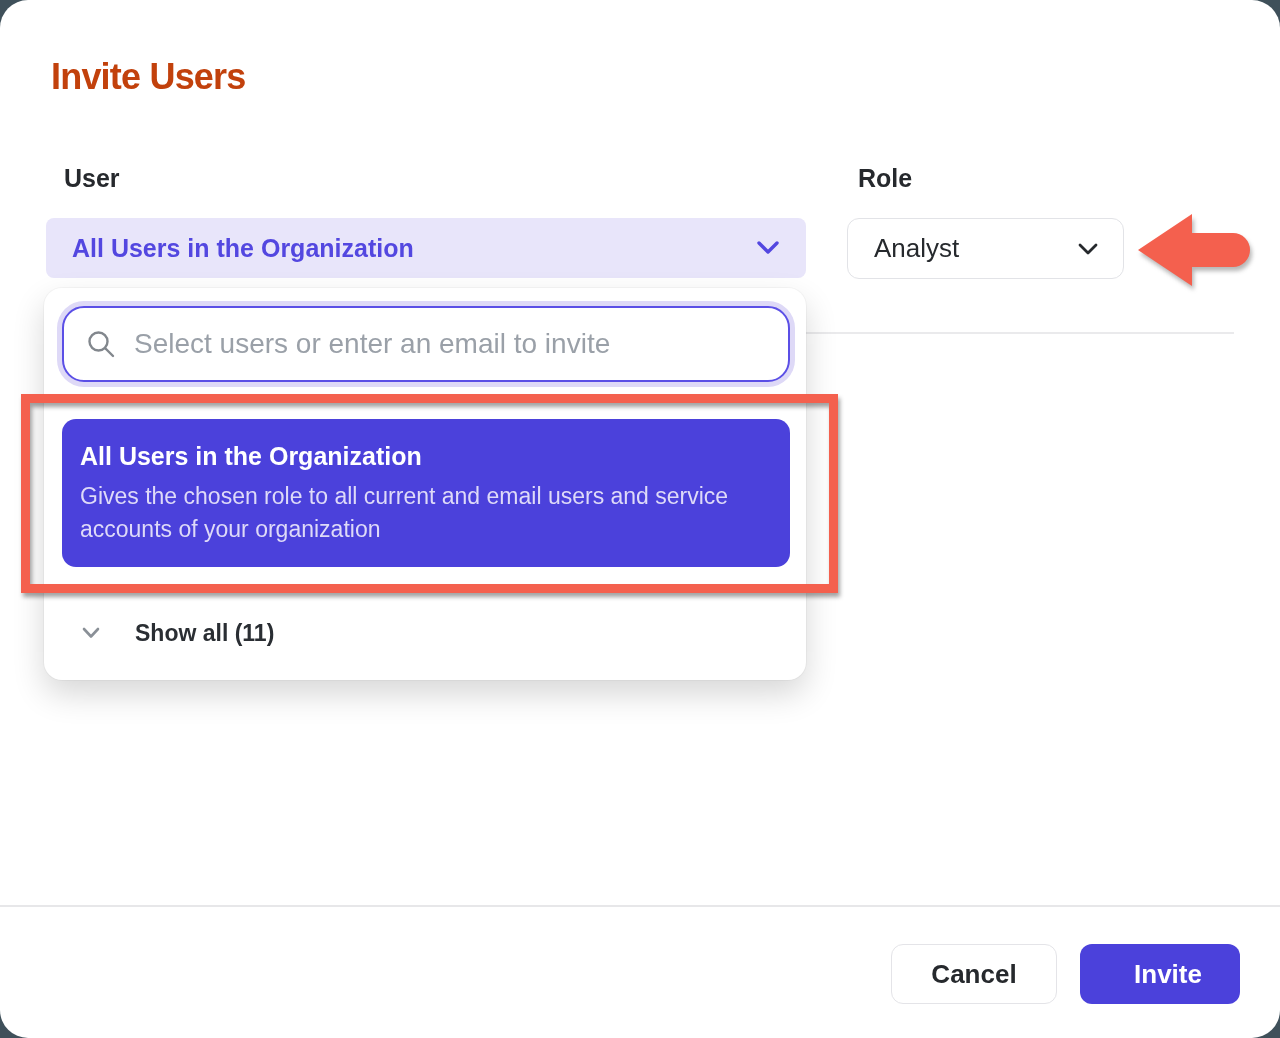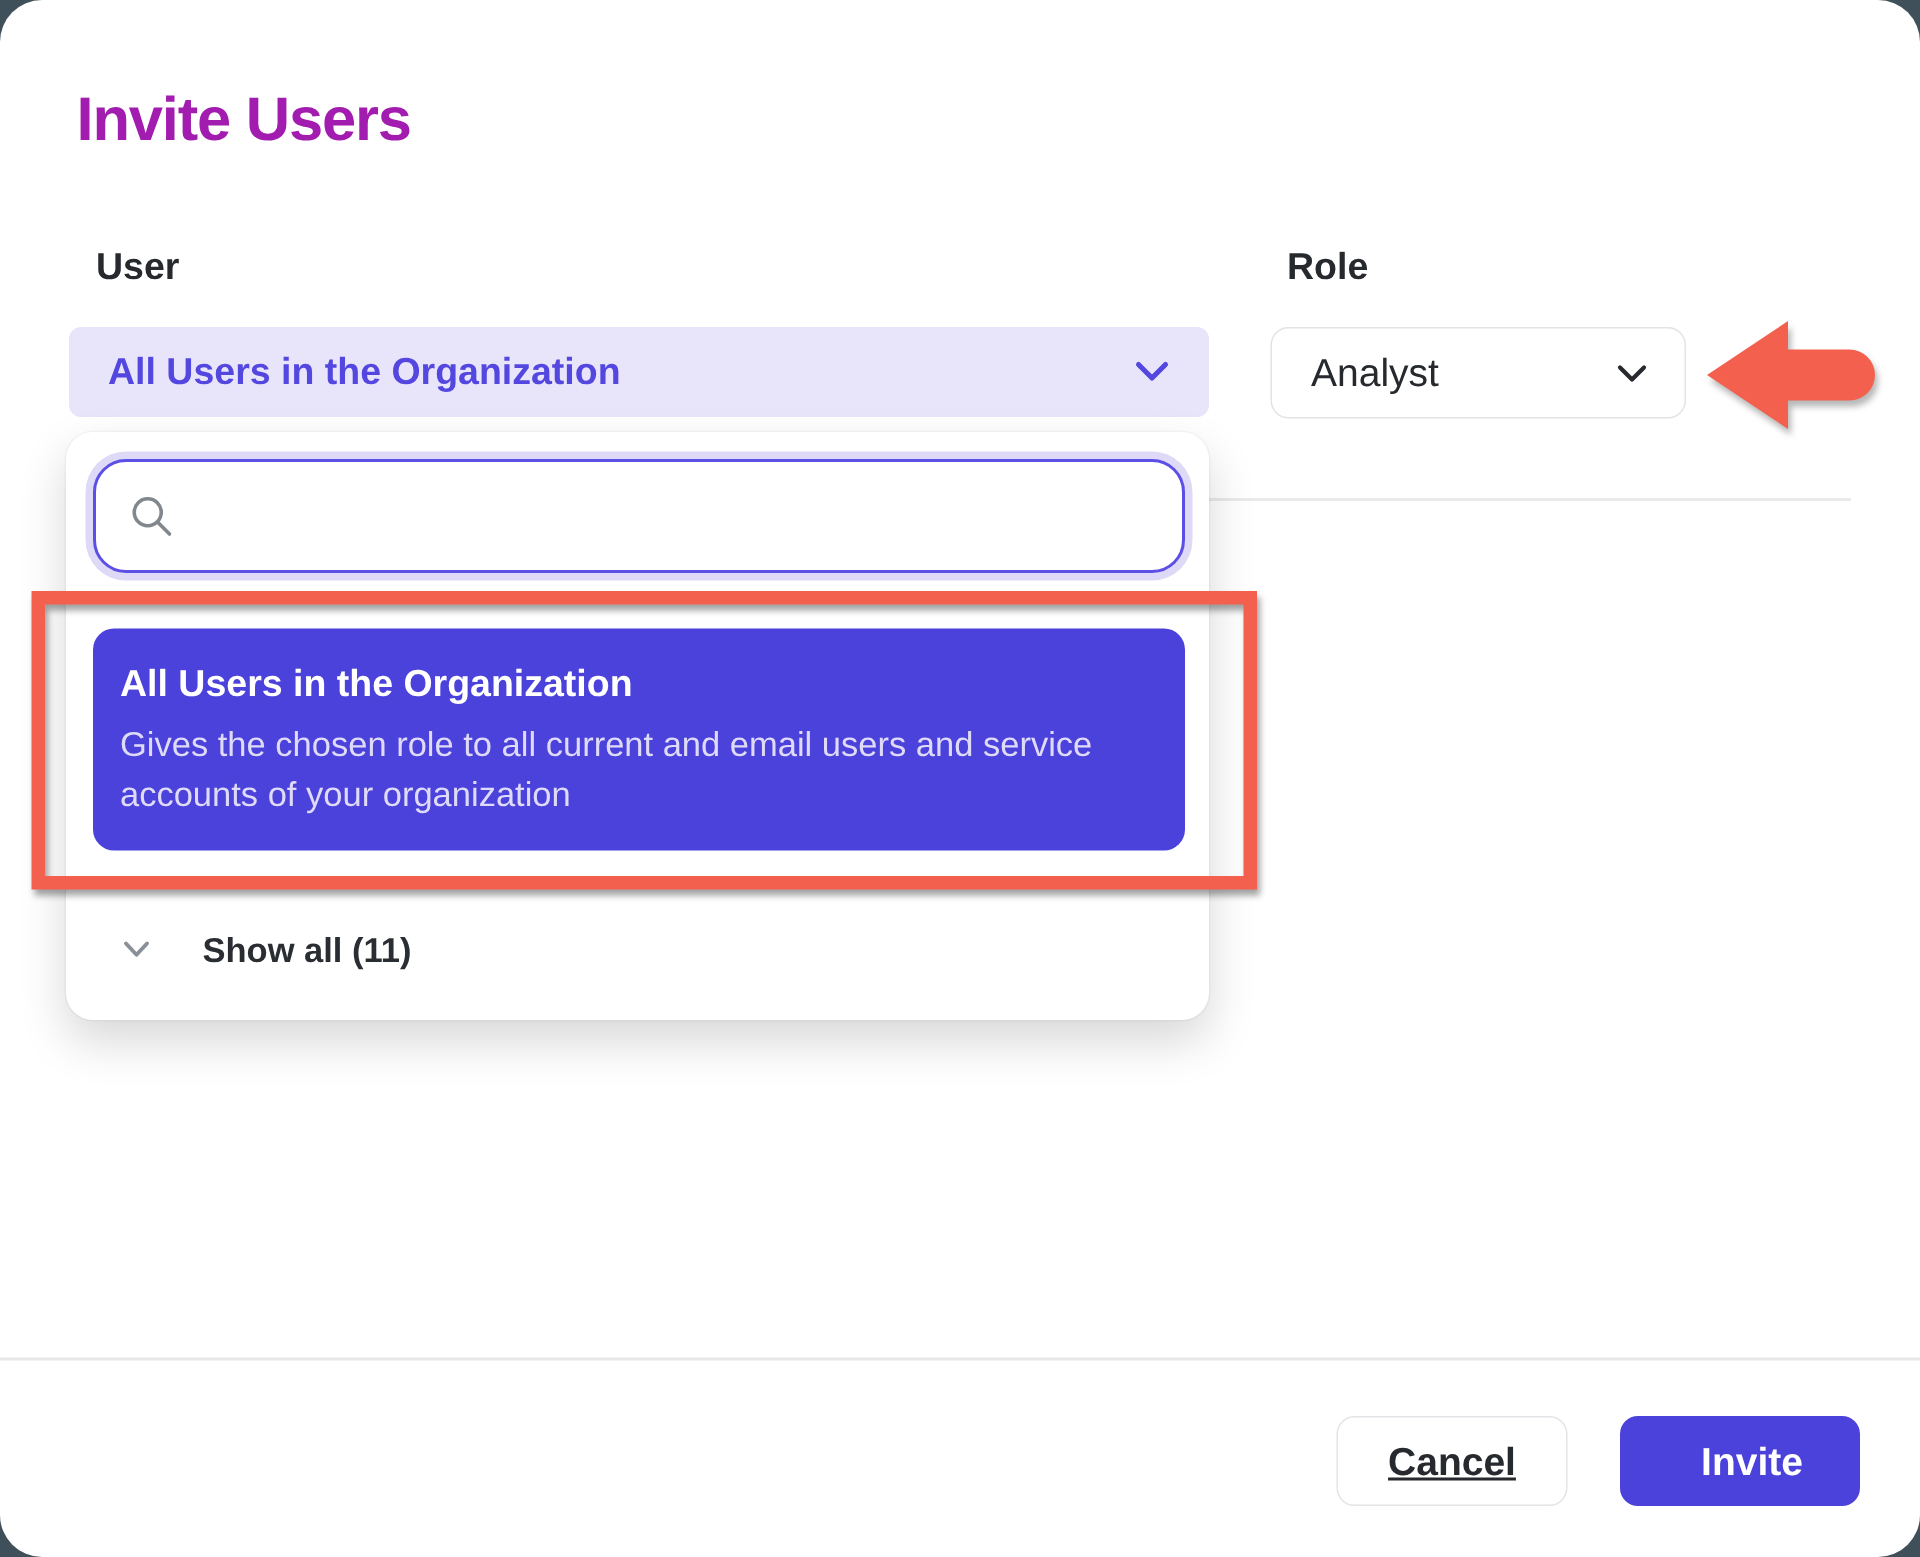--- a/index.html
+++ b/index.html
@@ -10,22 +10,22 @@
     position:relative;
     overflow:hidden;
   }
   .card {
     position:absolute; inset:0;
     background:#ffffff;
     border-radius:28px;
   }
   .modal-title {
     position:absolute; left:51px; top:56px;
-    font-size:41px; font-weight:700; letter-spacing:-0.8px;
-    color:#a21caf;
+    font-size:36px; font-weight:700; letter-spacing:-0.8px;
+    color:#c2410c;
   }
   .field-label {
     position:absolute; top:164px;
     font-size:25px; font-weight:700; color:#26292D;
   }
   .label-user { left:64px; }
   .label-role { left:848px;margin-left:10px; }
 
   
   .user-select {
@@ -116,22 +116,22 @@
     position:absolute; left:0; top:905px; width:1280px; height:2px;
     background:#E7E7E9;
   }
   .btn {
     position:absolute; top:944px; height:60px; border-radius:12px;
     font-family:"Liberation Sans","DejaVu Sans",sans-serif;
     font-size:26px; font-weight:600; cursor:pointer;
     display:flex; align-items:center; justify-content:center;
   }
   .btn-cancel {
-    left:891px; width:154px;
-    background:#fff; border:1.5px solid #E4E4E8; color:#26292D;text-decoration:underline;
+    left:891px; width:166px;
+    background:#fff; border:1.5px solid #E4E4E8; color:#26292D;
   }
   .btn-invite {
     left:1080px; width:160px;
     background:#4B41DB; border:none; color:#ffffff;padding-left:16px;
   }
 </style>
 </head>
 <body>
 
 <div class="card">
@@ -164,20 +164,21 @@
 
   <div class="dropdown-panel"></div>
 
   <div class="search-field">
     <span style="display:flex;">
       <svg width="30" height="30" viewBox="0 0 30 30">
         <circle cx="12.5" cy="12.5" r="9" fill="none" stroke="#82878D" stroke-width="2.4"></circle>
         <line x1="19.5" y1="19.5" x2="27" y2="27" stroke="#82878D" stroke-width="2.4" stroke-linecap="round"></line>
       </svg>
     </span>
+    <input type="text" value="" placeholder="Select users or enter an email to invite" style="">
   </div>
 
   <div class="option-highlighted">
     <div class="opt-title">All Users in the Organization</div>
     <div class="opt-desc">Gives the chosen role to all current and email users and service accounts of your organization</div>
   </div>
 
   <div class="show-all-row">
     <span style="display:flex;">
       <svg width="18" height="12" viewBox="0 0 18 12">

